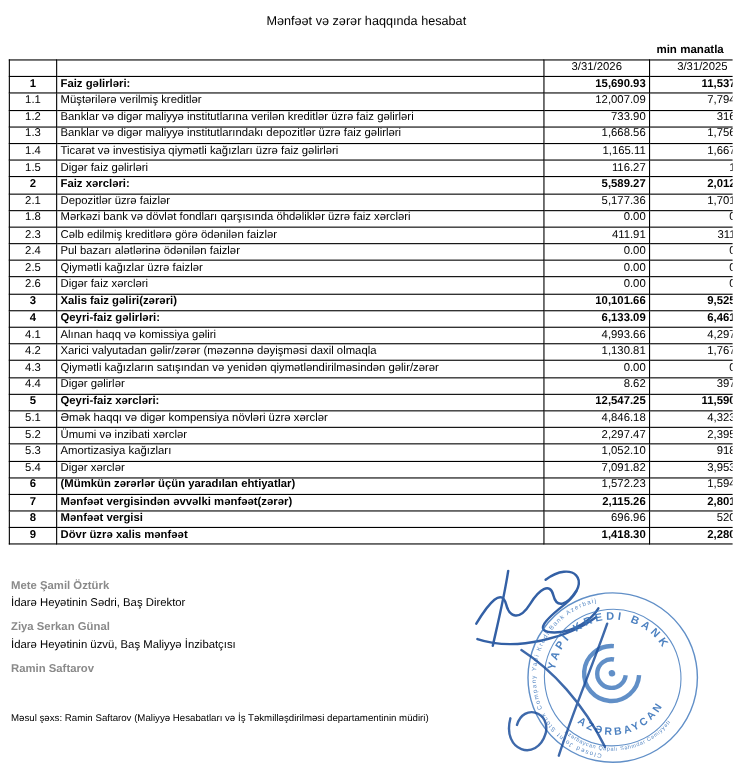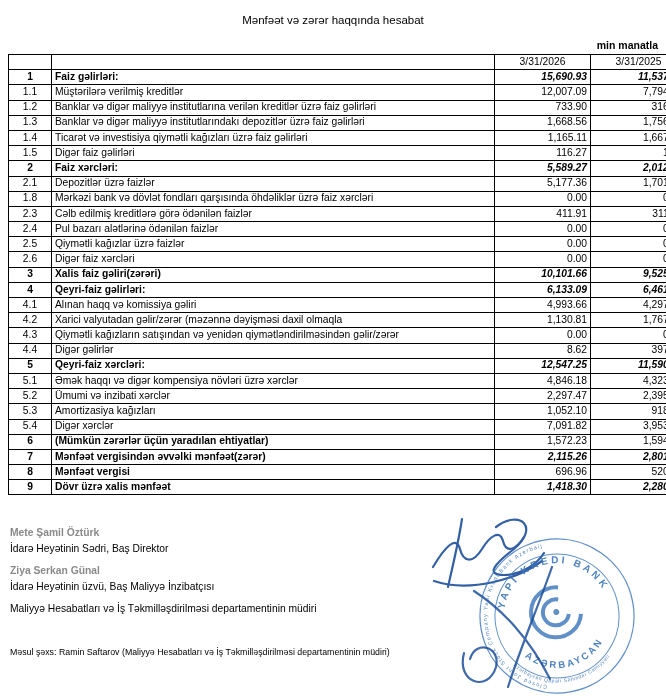--- a/index.html
+++ b/index.html
@@ -12,21 +12,21 @@
   .unit{position:absolute;top:39px;right:8px;font-size:10.5px;font-weight:bold;}
   table.pl{position:absolute;top:54px;left:8px;width:650px;border-collapse:collapse;
     table-layout:fixed;font-size:10.3px;}
   table.pl td, table.pl th{border:1px solid #000;padding:0 3px;height:14.2px;
     line-height:1.05;overflow:hidden;white-space:nowrap;font-weight:normal;}
   .c-num{width:36px;text-align:center;}
   .c-label{width:436px;text-align:left;}
   .c-val{width:89px;text-align:right;}
   thead th.c-val{text-align:center;margin-top:29px;}
   tr.bold td.c-num, tr.bold td.c-label{font-weight:bold;}
-  tr.vbold td.c-val{font-weight:bold;font-style:italic;}
+  tr.vbold td.c-val{font-weight:bold;}
   .sigs{position:absolute;left:10px;top:526px;font-size:10.3px;}
   .sig-name{color:#8a8a8a;font-weight:bold;line-height:13px;margin:0 0 3px 0;}
   .sig-title{color:#000;line-height:13px;margin:0 0 9px 0;}
   .footer{position:absolute;left:10px;top:646px;font-size:8.8px;line-height:1.55;color:#000;}
   .ink{position:absolute;left:400px;top:505px;width:266px;height:191px;}
 </style>
 </head>
 <body>
 
 <div>
@@ -218,21 +218,21 @@
   <div class="sigs">
     <div>
       <div class="sig-name">Mete Şamil Öztürk</div>
       <div class="sig-title">İdarə Heyətinin Sədri, Baş Direktor</div>
     </div>
     <div>
       <div class="sig-name">Ziya Serkan Günal</div>
       <div class="sig-title">İdarə Heyətinin üzvü, Baş Maliyyə İnzibatçısı</div>
     </div>
     <div>
-      <div class="sig-title">Maliyyə Hesabatları və İş Təkmilləşdirilməsi departamentinin müdiri</div>
+      <div class="sig-name">Ramin Saftarov</div>
     </div>
   </div>
 
   <div class="footer">
     <div>Məsul şəxs: Ramin Saftarov (Maliyyə Hesabatları və İş Təkmilləşdirilməsi departamentinin müdiri)</div>
   </div>
 
   <svg class="ink" viewBox="0 0 266 191" xmlns="http://www.w3.org/2000/svg">
 
     <g fill="none" stroke="#1d4f9c" stroke-width="2.2" stroke-linecap="round" opacity="0.9">

